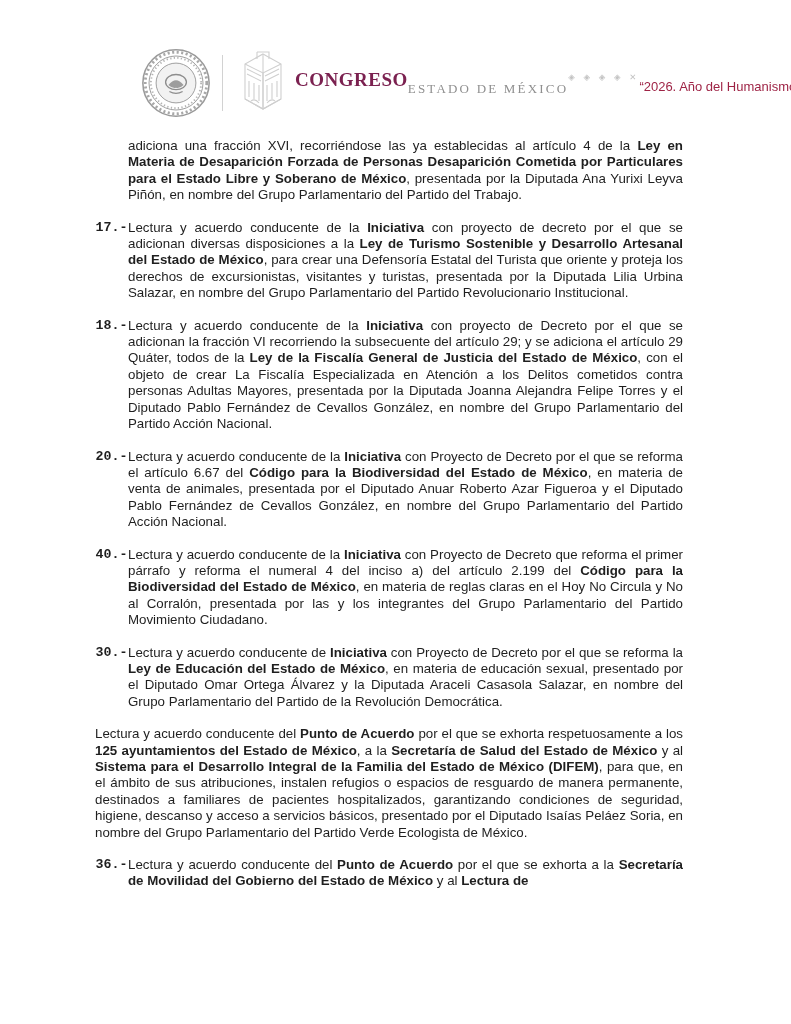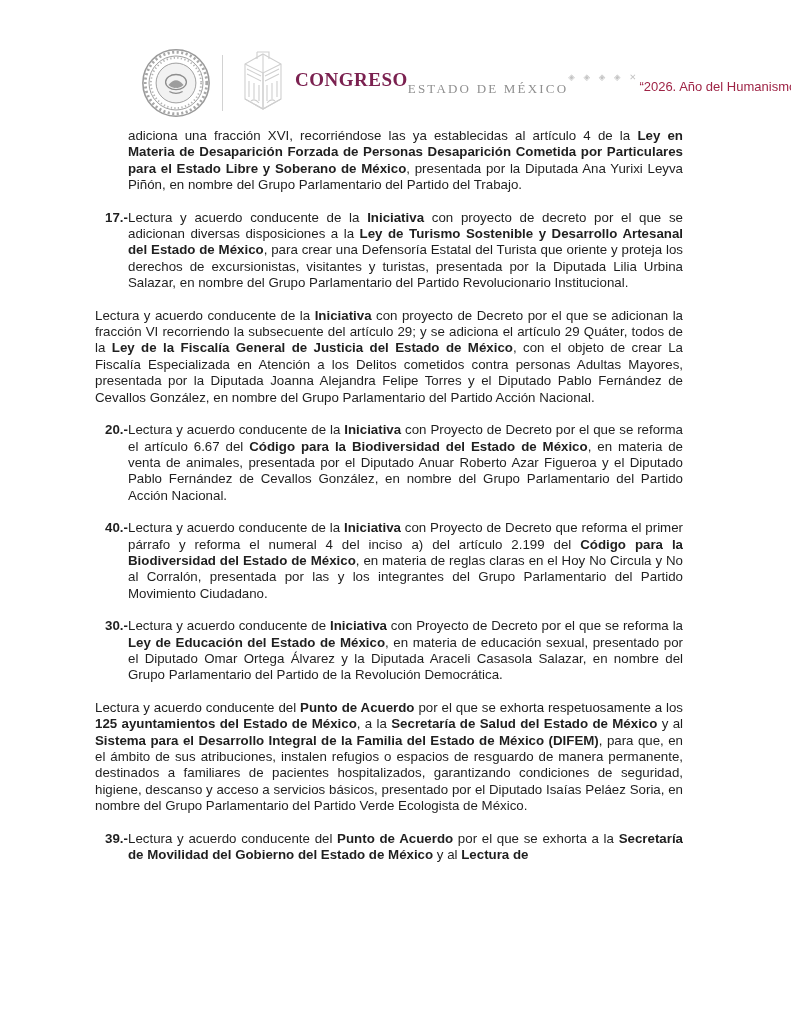--- a/index.html
+++ b/index.html
@@ -42,33 +42,34 @@
     margin-left:auto;
     font-size:13px;font-weight:normal;
     color:var(--quote,#9e2345);
     white-space:nowrap;
     padding-top:6px;
   }
 
   
   #agenda-list{
     position:absolute;
-    left:95px;top:128px;
+    left:95px;top:138px;
     width:588px;
   }
   .agenda-item{
     display:flex;
     margin-bottom:16px;
     font-size:13.3px;
     line-height:16.4px;
   }
   .item-number{
     width:33px;flex:0 0 auto;
     font-weight:bold;
-    text-align:right;
+    text-align:center;
+    font-family:Liberation Mono, monospace;
   }
   .item-text{
     flex:1 1 auto;
     text-align:justify;
     hyphens:none;
   }
   .item-text .b{font-weight:bold;}
 </style>
 </head>
 <body>
@@ -120,36 +121,37 @@
   <div id="agenda-list">
       <div class="agenda-item">
         <div class="item-number"></div>
         <div class="item-text"><span>adiciona una fracción XVI, recorriéndose las ya establecidas al artículo 4 de la </span><span class="b">Ley en Materia de Desaparición Forzada de Personas Desaparición Cometida por Particulares para el Estado Libre y Soberano de México</span><span>, presentada por la Diputada Ana Yurixi Leyva Piñón, en nombre del Grupo Parlamentario del Partido del Trabajo.</span></div>
       </div>
       <div class="agenda-item">
         <div class="item-number">17.-</div>
         <div class="item-text"><span>Lectura y acuerdo conducente de la </span><span class="b">Iniciativa</span><span> con proyecto de decreto por el que se adicionan diversas disposiciones a la </span><span class="b">Ley de Turismo Sostenible y Desarrollo Artesanal del Estado de México</span><span>, para crear una Defensoría Estatal del Turista que oriente y proteja los derechos de excursionistas, visitantes y turistas, presentada por la Diputada Lilia Urbina Salazar, en nombre del Grupo Parlamentario del Partido Revolucionario Institucional.</span></div>
       </div>
       <div class="agenda-item">
+        <div class="item-number">18.-</div>
         <div class="item-text"><span>Lectura y acuerdo conducente de la </span><span class="b">Iniciativa</span><span> con proyecto de Decreto por el que se adicionan la fracción VI recorriendo la subsecuente del artículo 29; y se adiciona el artículo 29 Quáter, todos de la </span><span class="b">Ley de la Fiscalía General de Justicia del Estado de México</span><span>, con el objeto de crear La Fiscalía Especializada en Atención a los Delitos cometidos contra personas Adultas Mayores, presentada por la Diputada Joanna Alejandra Felipe Torres y el Diputado Pablo Fernández de Cevallos González, en nombre del Grupo Parlamentario del Partido Acción Nacional.</span></div>
       </div>
       <div class="agenda-item">
         <div class="item-number">20.-</div>
         <div class="item-text"><span>Lectura y acuerdo conducente de la </span><span class="b">Iniciativa</span><span> con Proyecto de Decreto por el que se reforma el artículo 6.67 del </span><span class="b">Código para la Biodiversidad del Estado de México</span><span>, en materia de venta de animales, presentada por el Diputado Anuar Roberto Azar Figueroa y el Diputado Pablo Fernández de Cevallos González, en nombre del Grupo Parlamentario del Partido Acción Nacional.</span></div>
       </div>
       <div class="agenda-item">
         <div class="item-number">40.-</div>
         <div class="item-text"><span>Lectura y acuerdo conducente de la </span><span class="b">Iniciativa</span><span> con Proyecto de Decreto que reforma el primer párrafo y reforma el numeral 4 del inciso a) del artículo 2.199 del </span><span class="b">Código para la Biodiversidad del Estado de México</span><span>, en materia de reglas claras en el Hoy No Circula y No al Corralón, presentada por las y los integrantes del Grupo Parlamentario del Partido Movimiento Ciudadano.</span></div>
       </div>
       <div class="agenda-item">
         <div class="item-number">30.-</div>
         <div class="item-text"><span>Lectura y acuerdo conducente de </span><span class="b">Iniciativa</span><span> con Proyecto de Decreto por el que se reforma la </span><span class="b">Ley de Educación del Estado de México</span><span>, en materia de educación sexual, presentado por el Diputado Omar Ortega Álvarez y la Diputada Araceli Casasola Salazar, en nombre del Grupo Parlamentario del Partido de la Revolución Democrática.</span></div>
       </div>
       <div class="agenda-item">
         <div class="item-text"><span>Lectura y acuerdo conducente del </span><span class="b">Punto de Acuerdo</span><span> por el que se exhorta respetuosamente a los </span><span class="b">125 ayuntamientos del Estado de México</span><span>, a la </span><span class="b">Secretaría de Salud del Estado de México</span><span> y al </span><span class="b">Sistema para el Desarrollo Integral de la Familia del Estado de México (DIFEM)</span><span>, para que, en el ámbito de sus atribuciones, instalen refugios o espacios de resguardo de manera permanente, destinados a familiares de pacientes hospitalizados, garantizando condiciones de seguridad, higiene, descanso y acceso a servicios básicos, presentado por el Diputado Isaías Peláez Soria, en nombre del Grupo Parlamentario del Partido Verde Ecologista de México.</span></div>
       </div>
       <div class="agenda-item">
-        <div class="item-number">39.-</div>
+        <div class="item-number">36.-</div>
         <div class="item-text"><span>Lectura y acuerdo conducente del </span><span class="b">Punto de Acuerdo</span><span> por el que se exhorta a la </span><span class="b">Secretaría de Movilidad del Gobierno del Estado de México</span><span> y al </span><span class="b">Lectura de</span></div>
       </div>
     </div>
 
 </div>
 
 </body></html>

